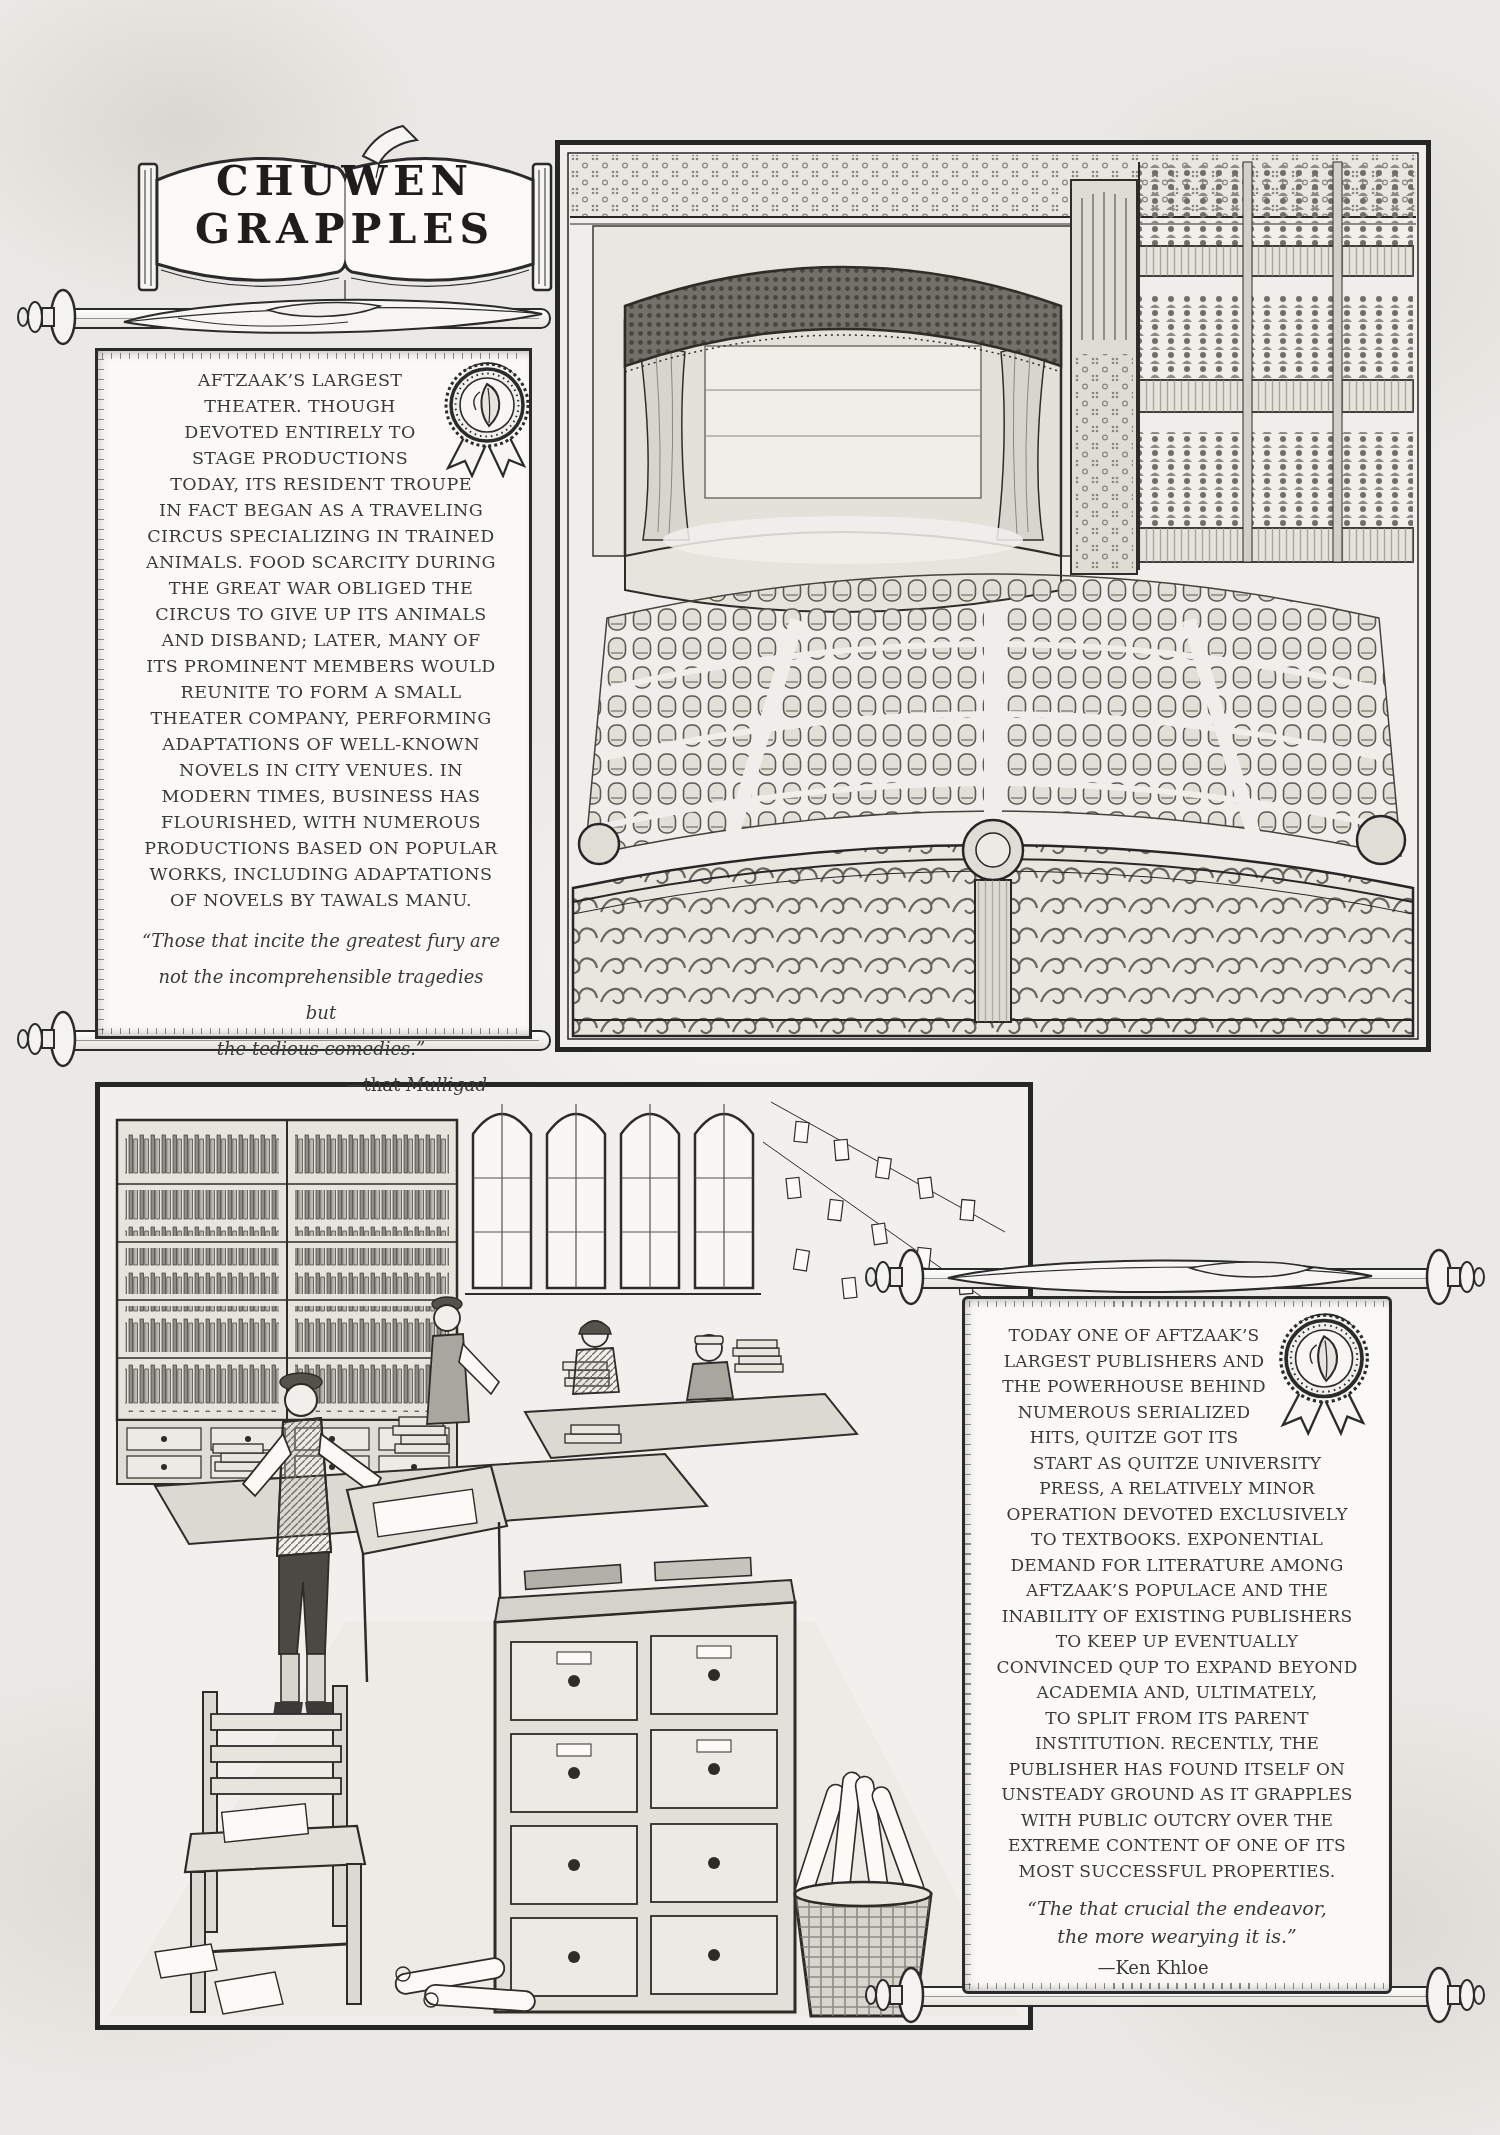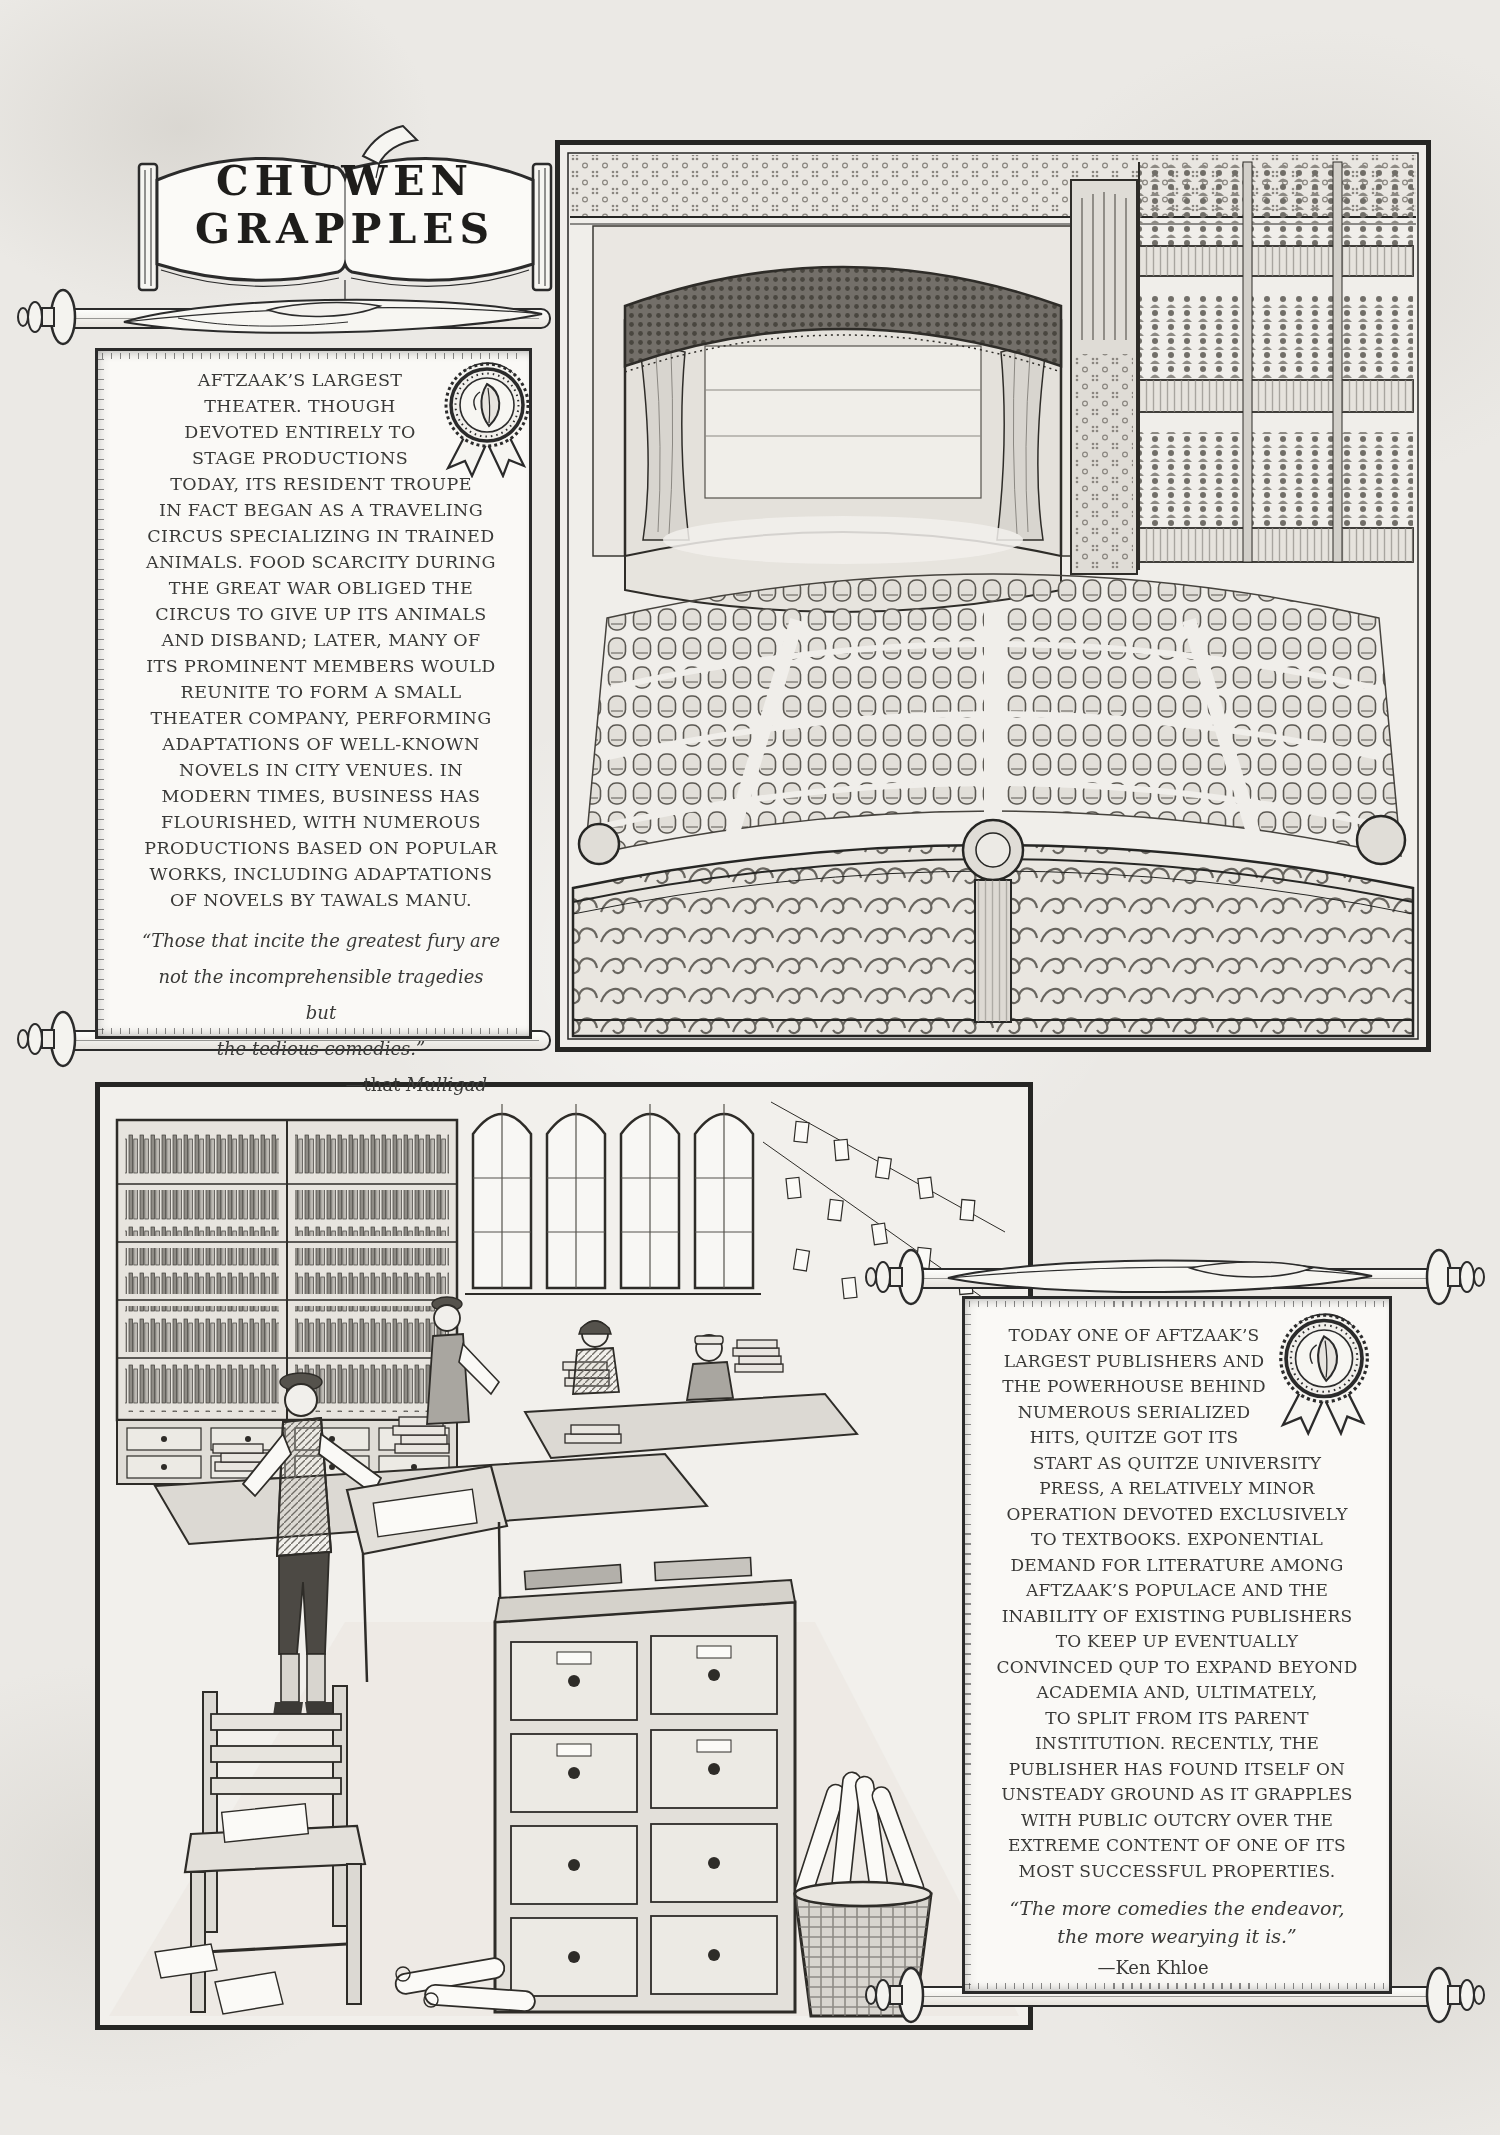--- a/index.html
+++ b/index.html
@@ -531,21 +531,21 @@
     <rect x="24" y="22" width="12" height="18" fill="#efede8" stroke="#2b2b2b" stroke-width="2"></rect>
     <ellipse cx="43" cy="31" rx="7" ry="15" fill="#f4f3ef" stroke="#2b2b2b" stroke-width="2"></ellipse>
     <ellipse cx="55" cy="31" rx="5" ry="9" fill="#eceae5" stroke="#2b2b2b" stroke-width="2"></ellipse>
   </svg>
   <svg class="abs sash" style="left:940px;top:1248px;" width="440" height="58" viewBox="0 0 440 58">
     <path d="M8 30 C100 8 330 6 432 28 C336 48 112 50 8 30 Z" fill="#f7f6f2" stroke="#2b2b2b" stroke-width="2"></path>
     <path d="M8 30 C140 18 310 14 432 28" fill="none" stroke="#2b2b2b" stroke-width="1.2"></path>
     <path d="M250 20 C290 12 340 12 372 20 C340 32 286 32 250 20 Z" fill="#f2f0ec" stroke="#2b2b2b" stroke-width="1.5"></path>
   </svg>
 
-  <div class="abs scroll-body" style="left:962px;top:1296px;width:424px;height:692px;">
+  <div class="abs scroll-body" style="left:962px;top:1296px;width:424px;height:692px;border-radius:6px;">
     <div class="ticks-h" style="top:2px;"></div>
     <div class="ticks-h" style="bottom:2px;"></div>
     <div class="ticks-v"></div>
     <div class="scroll-text quitze-txt" style="padding:24px 26px 0;">
       <div class="caps caps-intro">TODAY ONE OF AFTZAAK’S
 LARGEST PUBLISHERS AND
 THE POWERHOUSE BEHIND
 NUMEROUS SERIALIZED
 HITS, QUITZE GOT ITS</div>
       <div class="caps">START AS QUITZE UNIVERSITY
@@ -558,21 +558,21 @@
 TO KEEP UP EVENTUALLY
 CONVINCED QUP TO EXPAND BEYOND
 ACADEMIA AND, ULTIMATELY,
 TO SPLIT FROM ITS PARENT
 INSTITUTION. RECENTLY, THE
 PUBLISHER HAS FOUND ITSELF ON
 UNSTEADY GROUND AS IT GRAPPLES
 WITH PUBLIC OUTCRY OVER THE
 EXTREME CONTENT OF ONE OF ITS
 MOST SUCCESSFUL PROPERTIES.</div>
-      <div class="quote">“The more comedies the endeavor,
+      <div class="quote">“The that crucial the endeavor,
 the more wearying it is.”</div>
       <div class="attr" style="padding-right:48px;text-align:center;">—Ken Khloe</div>
     </div>
   </div>
 
   <svg class="abs seal" style="left:1266px;top:1300px;" width="114" height="136" viewBox="0 0 108 128">
     <path d="M38 76 L16 118 L33 111 L40 126 L56 90 Z" fill="#f6f5f1" stroke="#2b2b2b" stroke-width="2.2"></path>
     <path d="M72 76 L92 116 L77 110 L71 126 L54 90 Z" fill="#f6f5f1" stroke="#2b2b2b" stroke-width="2.2"></path>
     <path d="M26 30 C38 8 72 8 84 28 L72 42 C62 28 46 28 38 42 Z" fill="#f2f0ec" stroke="#2b2b2b" stroke-width="2"></path>
     <circle cx="55" cy="55" r="41" fill="#f6f5f1" stroke="#2b2b2b" stroke-width="3" stroke-dasharray="3 3"></circle>

